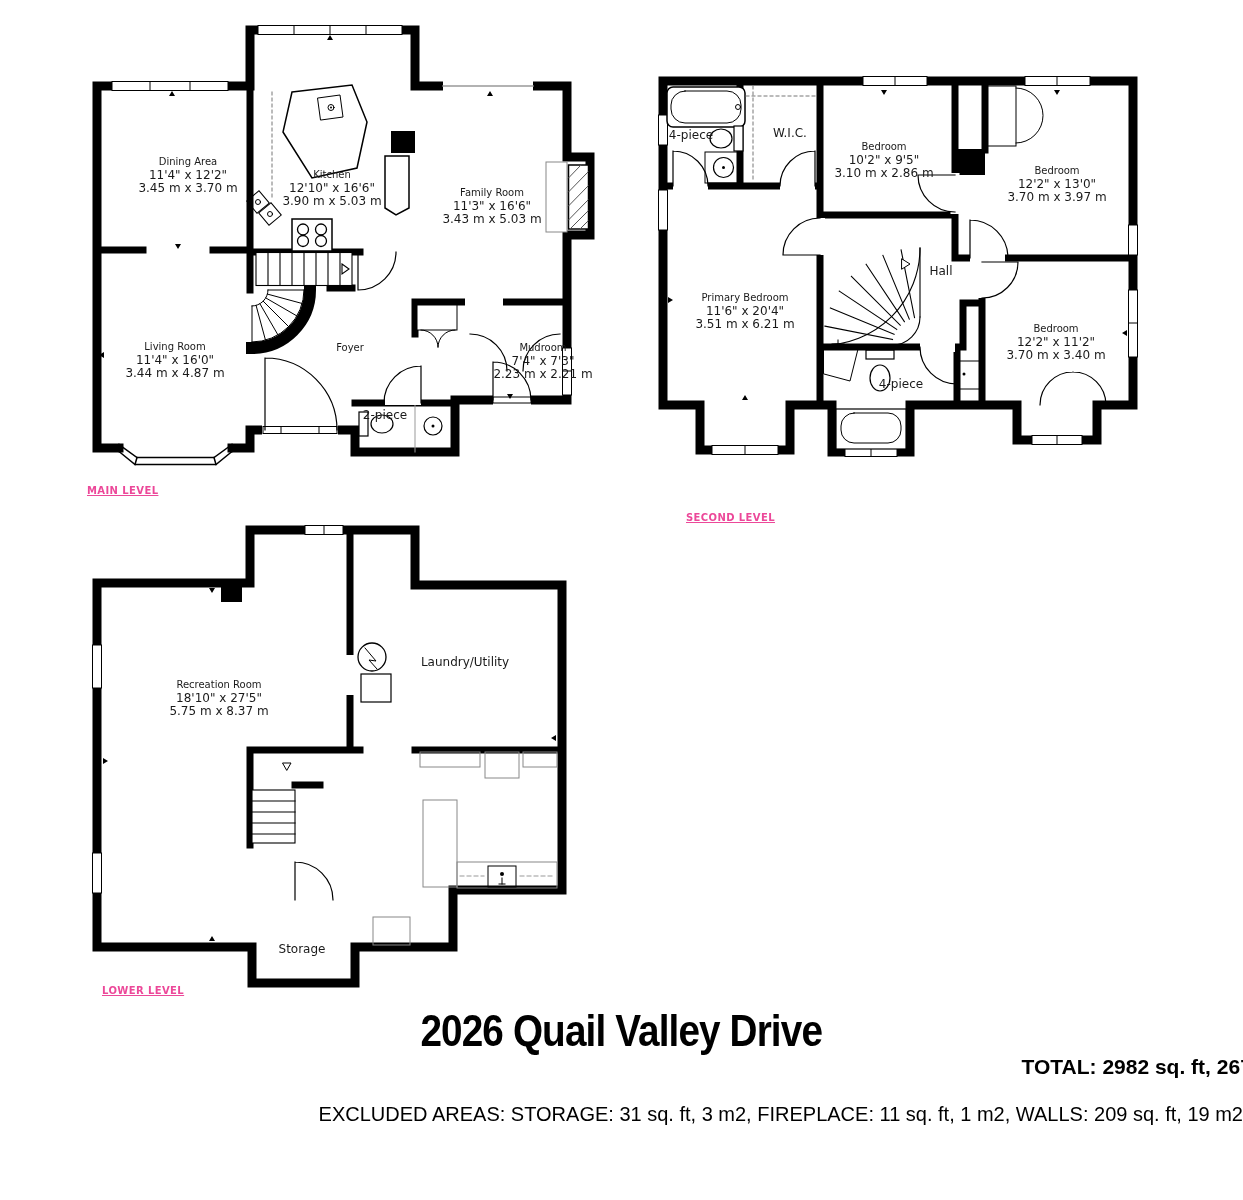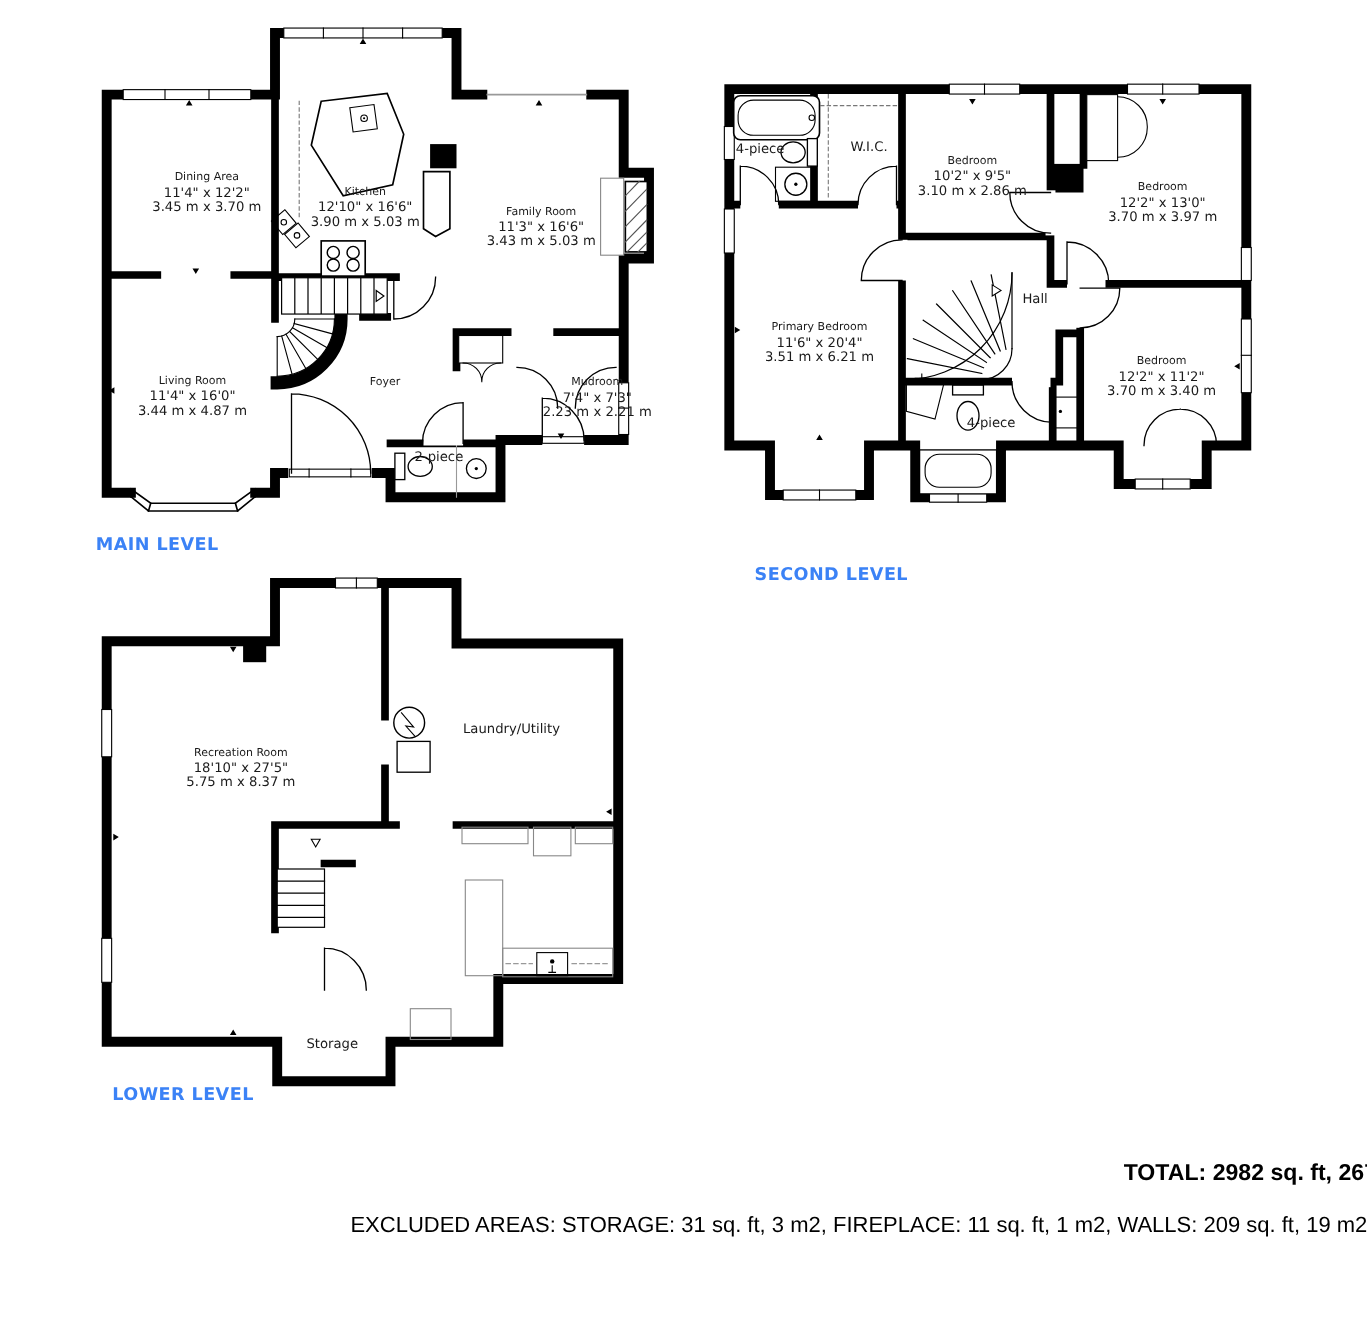--- a/index.html
+++ b/index.html
@@ -2,21 +2,21 @@
 <html><head>
 <meta charset="utf-8">
 <style>
   html,body{margin:0;padding:0;background:#fff;}
   .canvas{position:relative;width:1243px;height:1200px;background:#ffffff;overflow:hidden;
           font-family:"DejaVu Sans", sans-serif;}
   svg{position:absolute;left:0;top:0;}
   .rlabel{position:absolute;transform:translateX(-50%);text-align:center;color:#1a1a1a;
           font-size:12px;line-height:13.5px;white-space:nowrap;}
   .rname{font-size:10px;}
-  .lvl{position:absolute;font-size:16px;font-weight:600;letter-spacing:.4px;color:#3b82f6;}
+  .lvl{position:absolute;font-size:10px;font-weight:600;letter-spacing:.4px;color:#ec4899;text-decoration:underline;}
   .ftitle{position:absolute;left:0;top:1006px;width:100%;text-align:center;
           font-family:"Liberation Sans", sans-serif;font-weight:800;font-size:44px;color:#000;}
   .ftitle span{display:inline-block;transform:scaleX(.88);letter-spacing:-1px;}
   .ftotal{position:absolute;left:0;top:1055px;width:100%;text-align:right;
           font-family:"Liberation Sans", sans-serif;font-weight:700;font-size:21px;color:#000;margin-left:45px;}
   .fsum1{position:absolute;left:0;top:1080px;width:100%;text-align:center;
           font-family:"Liberation Sans", sans-serif;font-size:20px;color:#000;}
   .fsum2{position:absolute;left:0;top:1103px;width:100%;text-align:right;
           font-family:"Liberation Sans", sans-serif;font-size:20px;color:#000;}
   .fdisc{position:absolute;left:0;top:1158px;width:100%;text-align:center;
@@ -295,21 +295,21 @@
     <div class="rdim">3.44 m x 4.87 m</div>
   </div>
   <div class="rlabel" style="left:350px;top:341px">
     <div class="rname">Foyer</div>
   </div>
   <div class="rlabel" style="left:543px;top:341px">
     <div class="rname">Mudroom</div>
     <div class="rdim">7'4" x 7'3"</div>
     <div class="rdim">2.23 m x 2.21 m</div>
   </div>
-  <div class="rlabel" style="left:399px;top:409px">
+  <div class="rlabel" style="left:385px;top:409px">
     <div>2-piece</div>
   </div>
 
   <div class="rlabel" style="left:691px;top:129px">
     <div>4-piece</div>
   </div>
   <div class="rlabel" style="left:790px;top:127px">
     <div>W.I.C.</div>
   </div>
   <div class="rlabel" style="left:884px;top:140px">
@@ -348,16 +348,17 @@
     <div>Laundry/Utility</div>
   </div>
   <div class="rlabel" style="left:302px;top:943px">
     <div>Storage</div>
   </div>
 
   <div class="lvl" style="left:87px;top:485px">MAIN LEVEL</div>
   <div class="lvl" style="left:686px;top:512px">SECOND LEVEL</div>
   <div class="lvl" style="left:102px;top:985px">LOWER LEVEL</div>
 
+  <div class="ftitle"><span>2026 Quail Valley Drive</span></div>
   <div class="ftotal">TOTAL: 2982 sq. ft, 267 m2</div>
   <div class="fsum2">EXCLUDED AREAS: STORAGE: 31 sq. ft, 3 m2, FIREPLACE: 11 sq. ft, 1 m2, WALLS: 209 sq. ft, 19 m2</div>
 
 </div>
 
 </body></html>

